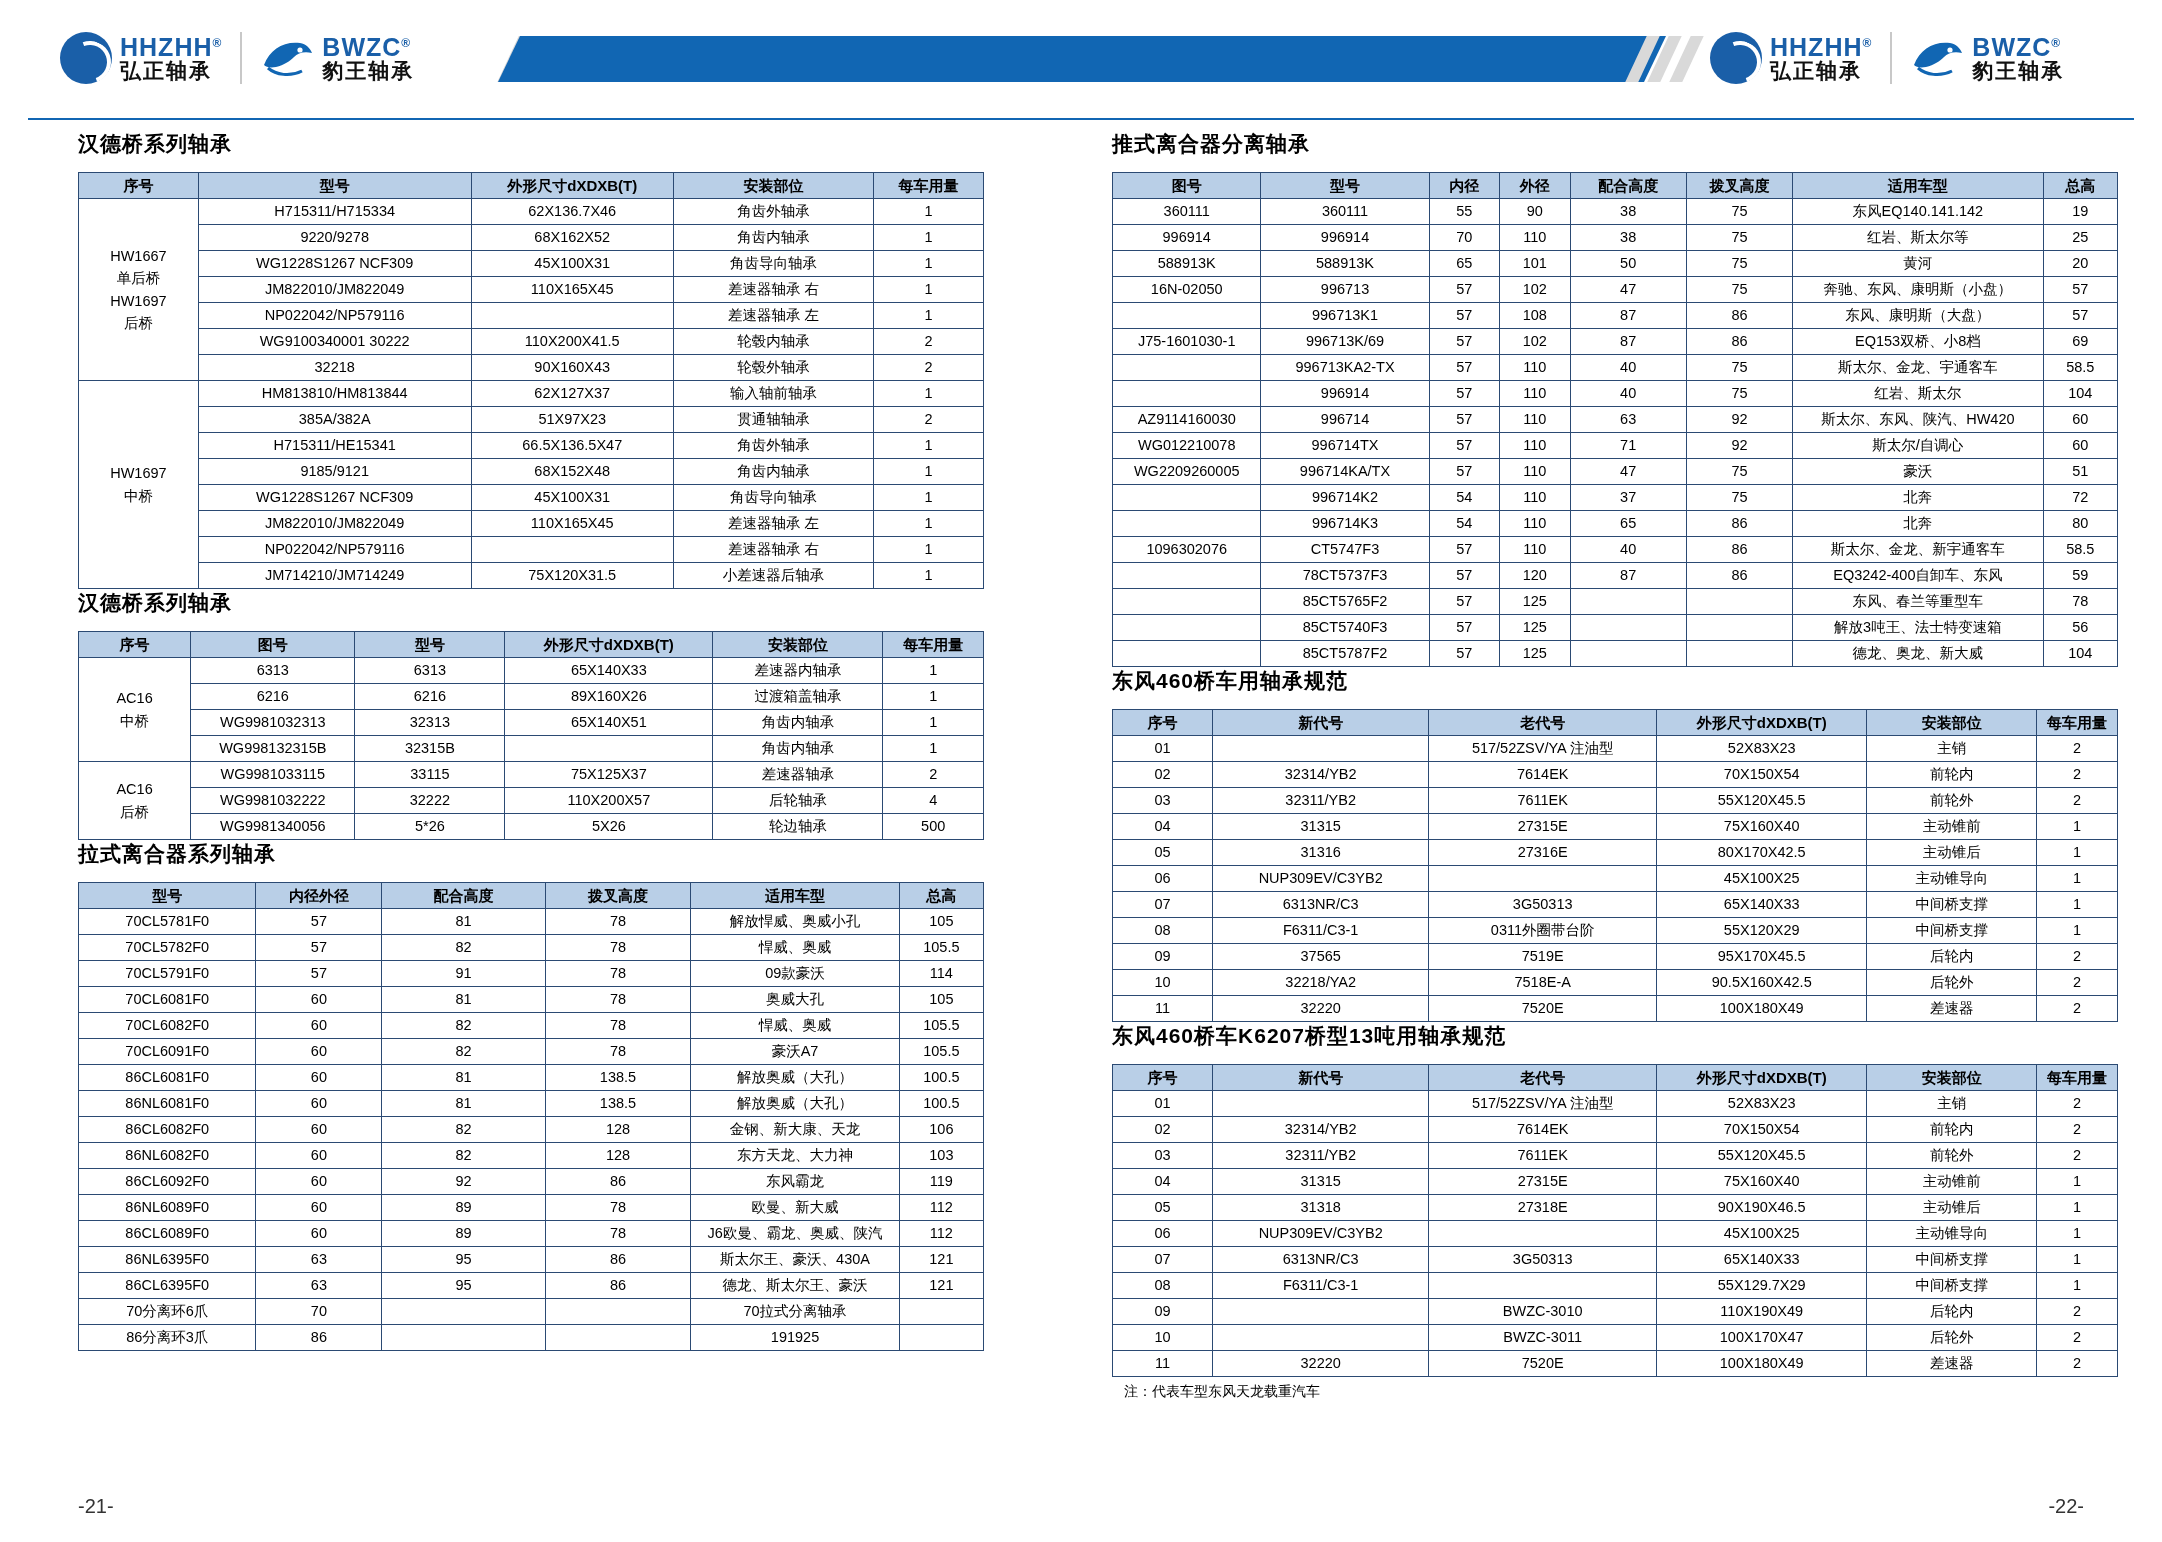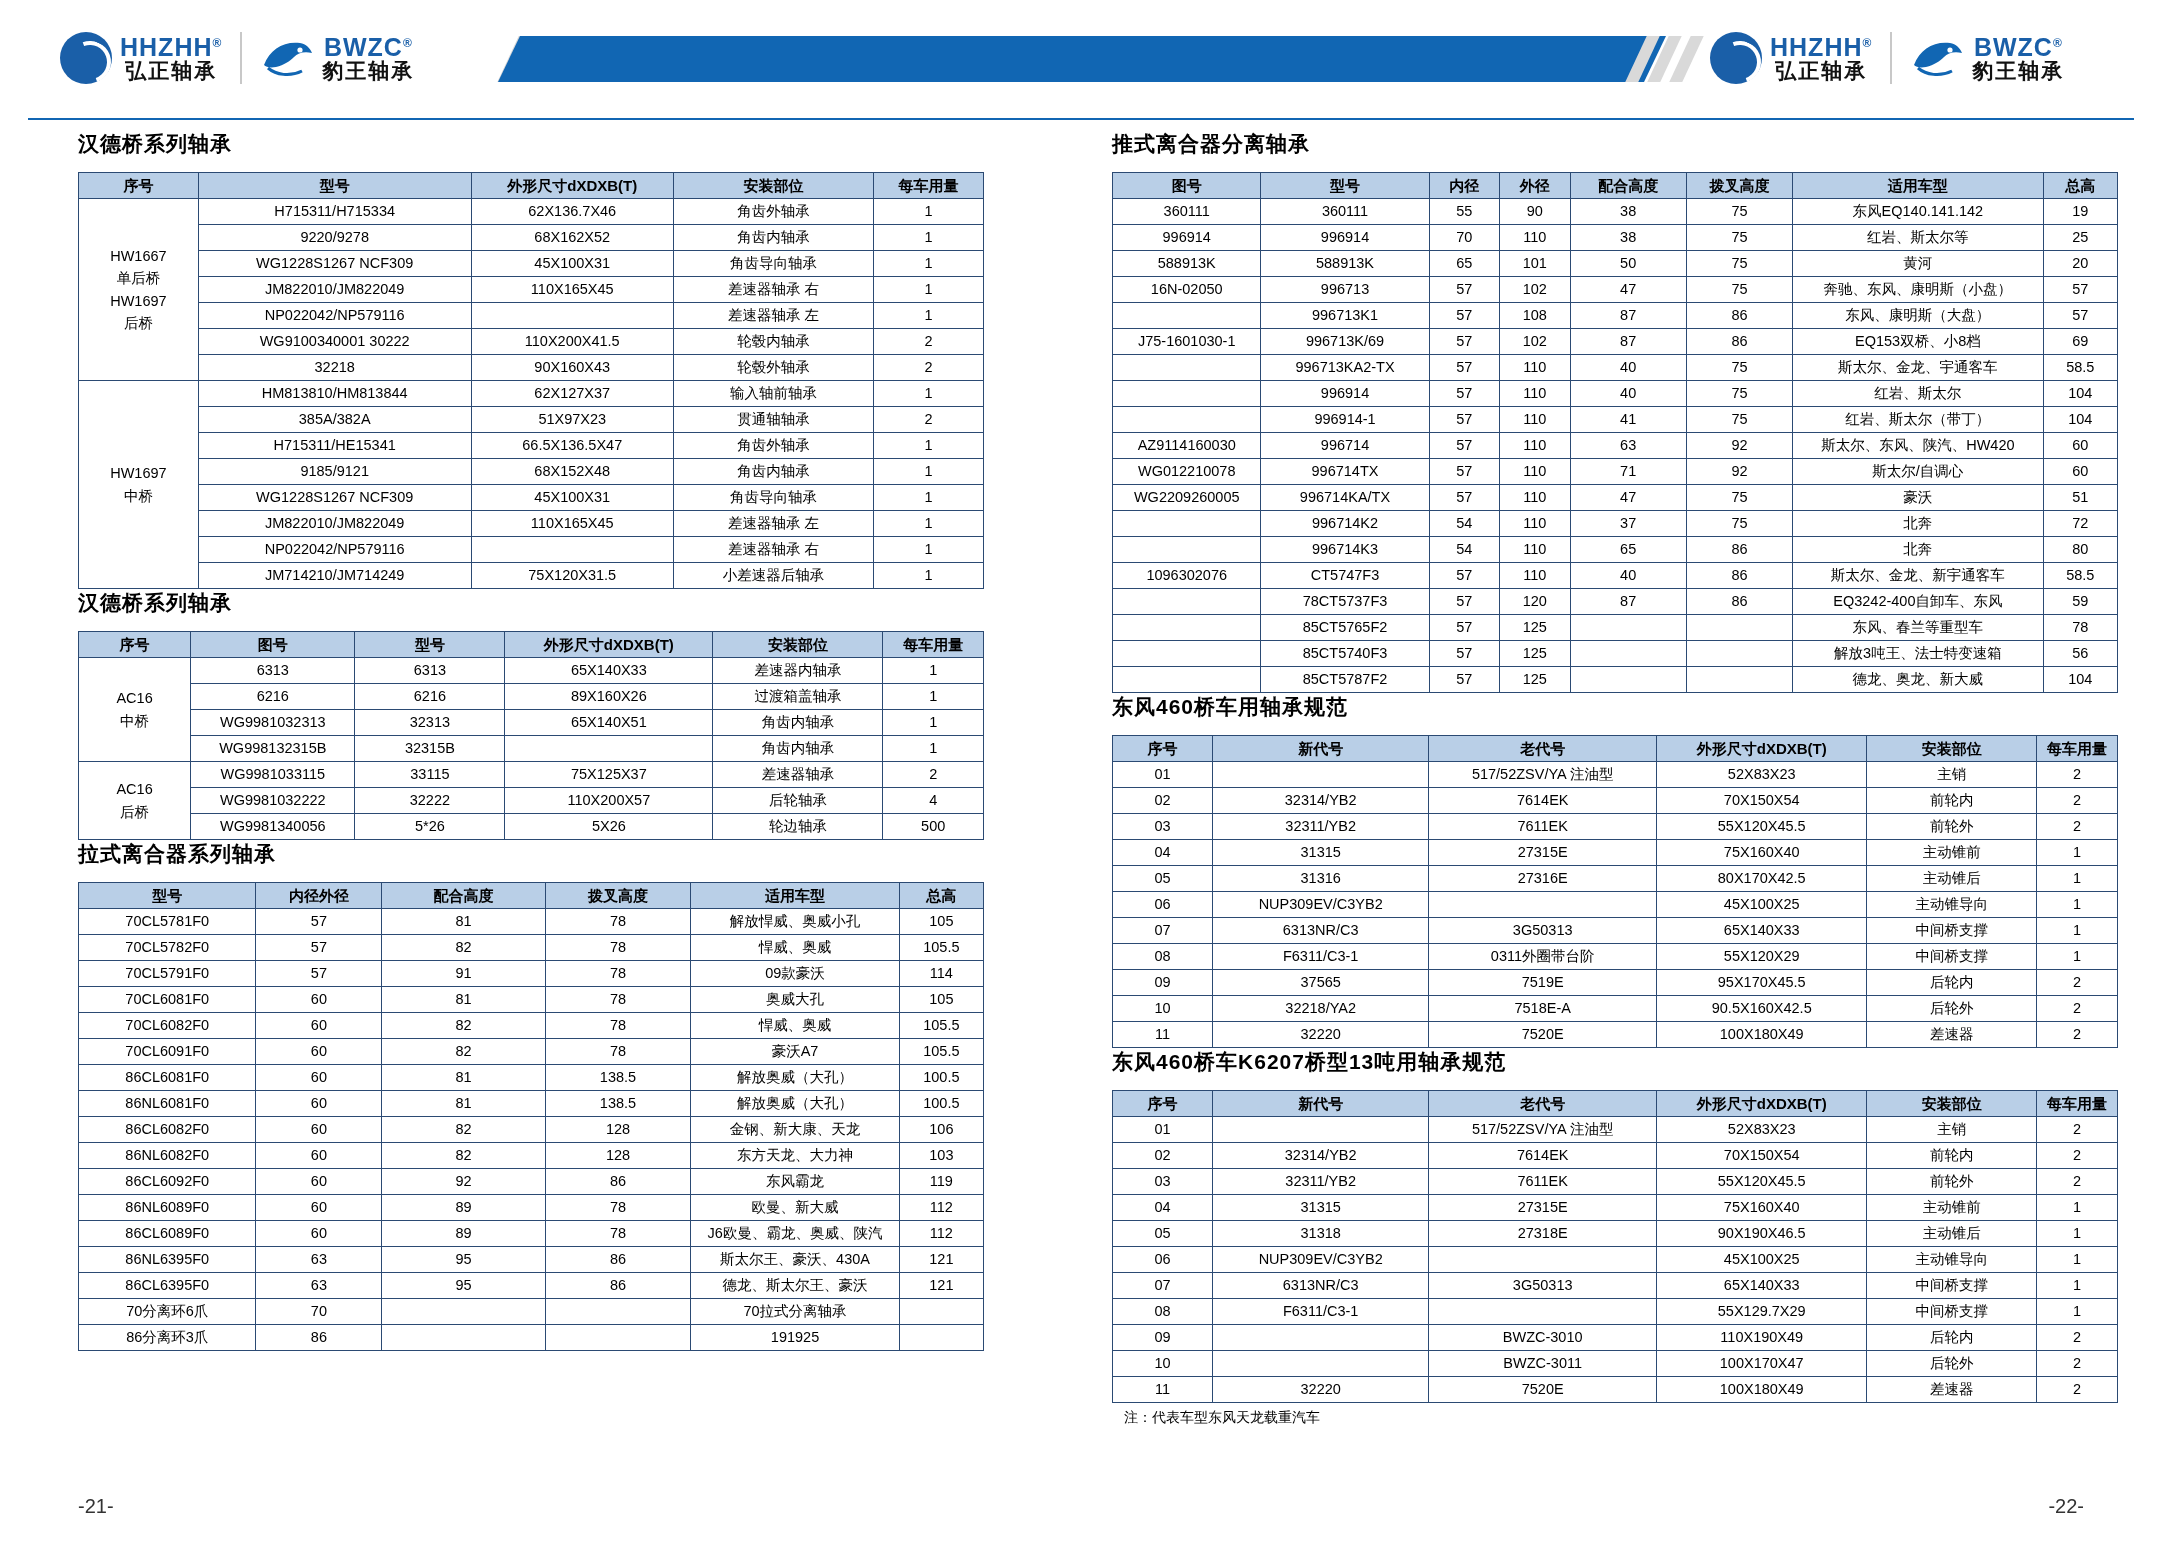--- a/index.html
+++ b/index.html
@@ -5,21 +5,21 @@
   html,body{margin:0;padding:0;background:#fff;}
   body{width:2162px;height:1542px;font-family:"Liberation Sans","DejaVu Sans",sans-serif;color:#000;position:relative;overflow:hidden;}
   .page{width:2162px;height:1542px;position:relative;}
 
   
   .header{position:absolute;left:0;top:0;width:2162px;height:118px;}
   .hdr-logos{position:absolute;display:flex;align-items:center;gap:0px;}
   .logo-block{display:flex;align-items:center;}
   .logo-mark{width:52px;height:52px;border-radius:50%;background:#1a5fa8;position:relative;margin-right:8px;}
   .logo-mark:after{content:"";position:absolute;left:9px;top:9px;width:34px;height:34px;border-radius:50%;border:4px solid #fff;border-left-color:transparent;border-bottom-color:transparent;transform:rotate(25deg);}
-  .logo-text{line-height:1.05;text-align:center;}
+  .logo-text{line-height:1.05;}
   .logo-en{font-size:25px;font-weight:bold;color:#1a5fa8;letter-spacing:1px;}
   .logo-en .reg{font-size:12px;vertical-align:super;}
   .logo-cn{font-size:21px;font-weight:bold;color:#111;letter-spacing:2px;}
   .logo-div{width:2px;height:52px;background:#c8c8c8;margin:0 18px;}
   .bw-mark{width:54px;height:46px;margin-right:8px;position:relative;}
   .bw-mark svg{display:block;}
   .banner{position:absolute;left:498px;top:36px;width:1168px;height:46px;background:#1166b3;
     clip-path:polygon(22px 0, 1168px 0, 1146px 46px, 0px 46px);}
   .banner-txt{position:absolute;top:0;height:46px;line-height:46px;font-size:19px;color:#fff;font-weight:bold;letter-spacing:1px;}
   .chev{position:absolute;top:36px;height:46px;width:13px;background:#d9d9d9;transform:skewX(-25deg);}
@@ -537,30 +537,20 @@
             <td></td>
             <td>996914</td>
             <td>57</td>
             <td>110</td>
             <td>40</td>
             <td>75</td>
             <td>红岩、斯太尔</td>
             <td>104</td>
           </tr>
           <tr>
-            <td></td>
-            <td>996914-1</td>
-            <td>57</td>
-            <td>110</td>
-            <td>41</td>
-            <td>75</td>
-            <td>红岩、斯太尔（带丁）</td>
-            <td>104</td>
-          </tr>
-          <tr>
             <td>AZ9114160030</td>
             <td>996714</td>
             <td>57</td>
             <td>110</td>
             <td>63</td>
             <td>92</td>
             <td>斯太尔、东风、陕汽、HW420</td>
             <td>60</td>
           </tr>
           <tr>

